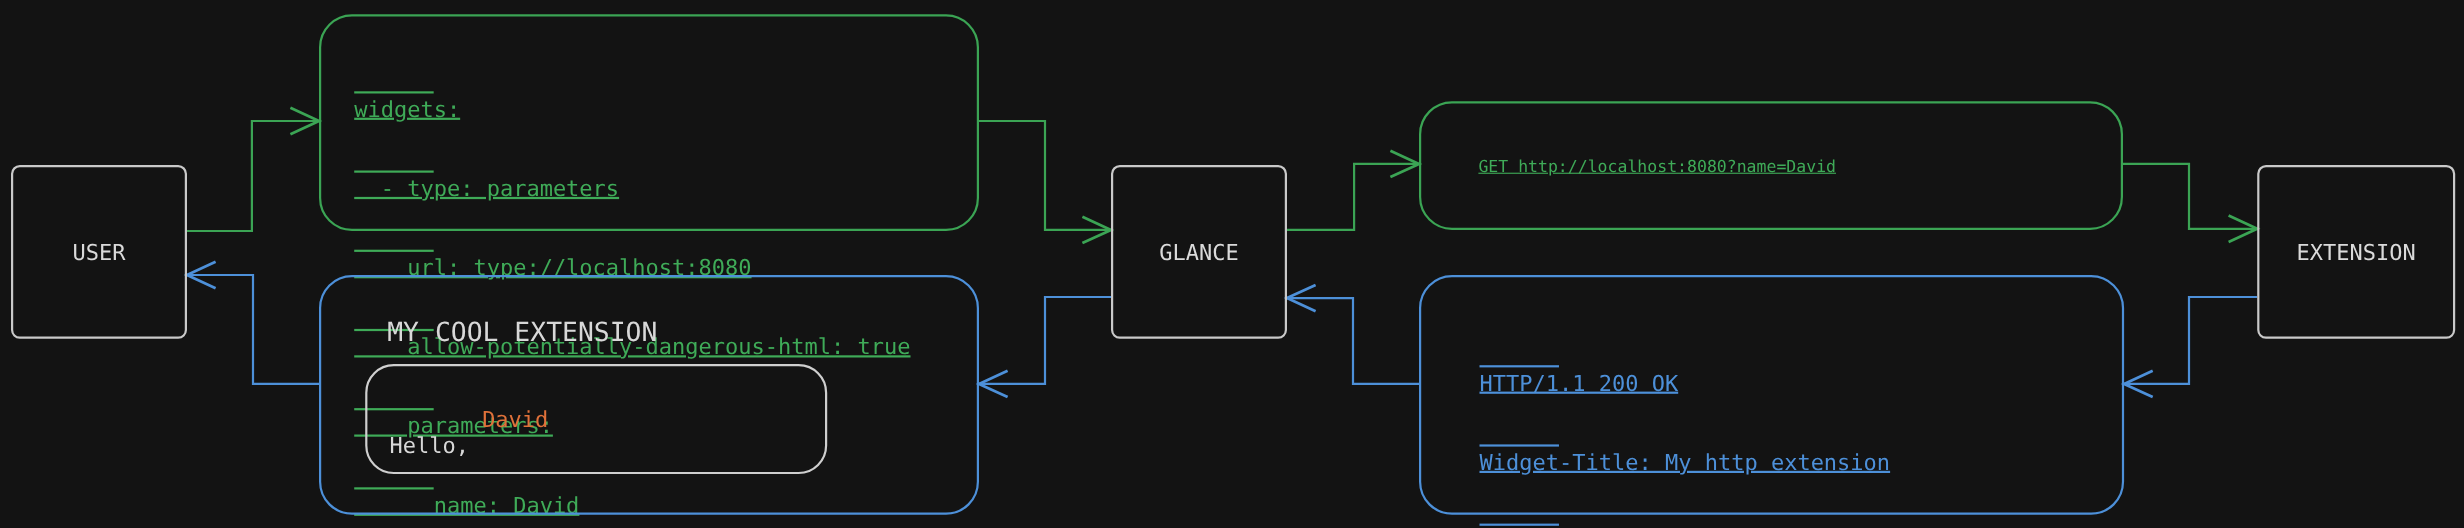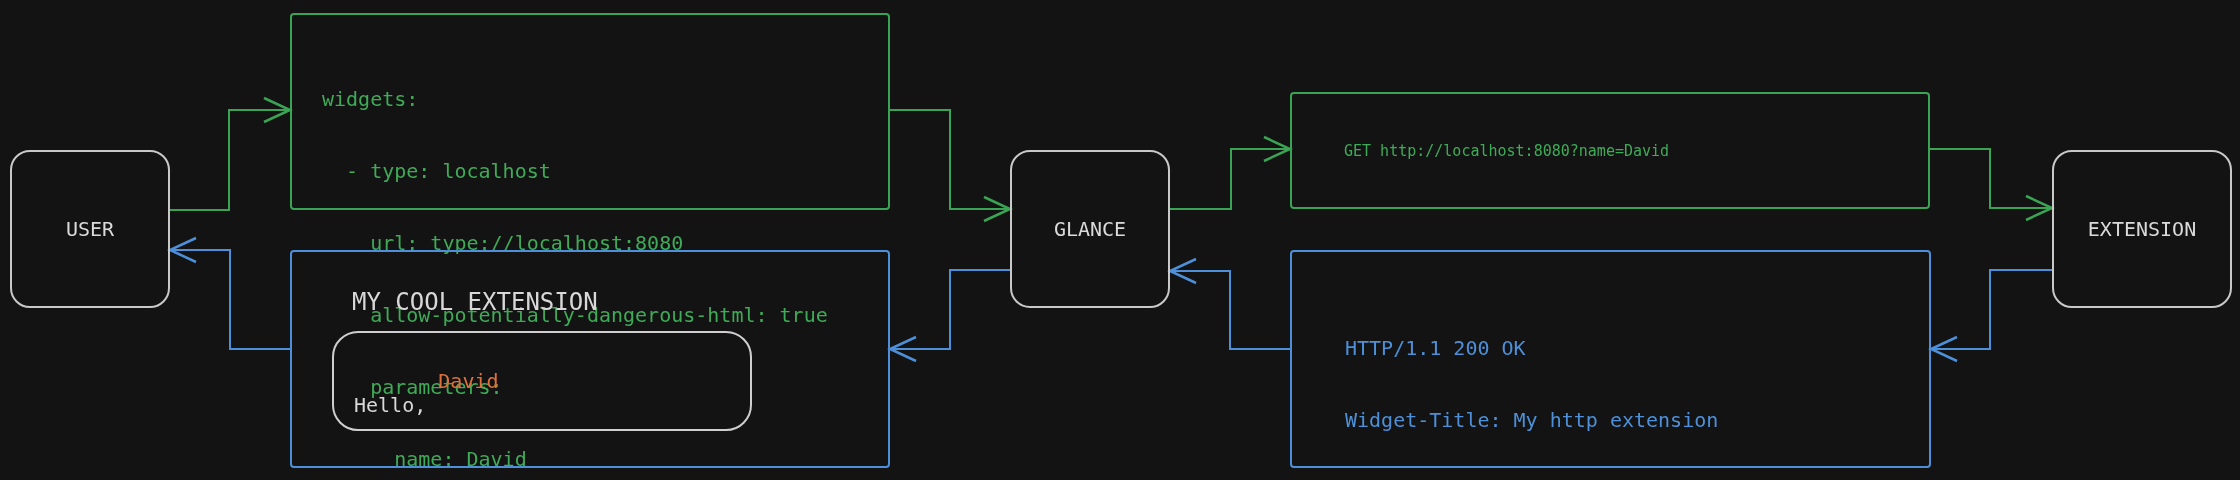--- a/index.html
+++ b/index.html
@@ -6,34 +6,35 @@
   #stage{
     position:relative;
     width:2240px;height:480px;
     background:#131313;
     font-family:"DejaVu Sans Mono","Liberation Mono",monospace;
     overflow:hidden;
   }
   .node{
     position:absolute;
     border:2px solid #c9c9c9;
-    border-radius:20px;
+    border-radius:8px;
     display:flex;align-items:center;justify-content:center;
     color:#dadada;
     font-size:20px;
     letter-spacing:0px;
     box-sizing:border-box;
     background:transparent;
   }
   .msgbox{
     position:absolute;
     border:2px solid;
-    border-radius:4px;
+    border-radius:30px;
     box-sizing:border-box;
     background:transparent;
+    text-decoration:underline;
   }
   .msgbox.green{border-color:#3ba454;color:#3fab58;}
   .msgbox.blue{border-color:#4d90d9;color:#4d90d9;}
   .codeblock{
     white-space:pre;
     font-size:20px;
     line-height:24px;
   }
   .config-code{padding:24px 0 0 30px;}
   .response-code{padding:36px 0 0 53px;}
@@ -93,21 +94,21 @@
     <span>GLANCE</span>
   </div>
 
   <div class="node" style="left:2052px;top:150px;width:180px;height:158px;">
     <span>EXTENSION</span>
   </div>
 
   <div class="msgbox green" style="left:290px;top:13px;width:600px;height:197px;">
     <div class="codeblock config-code">
       <div>widgets:</div>
-      <div>  - type: localhost</div>
+      <div>  - type: parameters</div>
       <div>    url: type://localhost:8080</div>
       <div>    allow-potentially-dangerous-html: true</div>
       <div>    parameters:</div>
       <div>      name: David</div>
     </div>
   </div>
 
   <div class="msgbox green" style="left:1290px;top:92px;width:640px;height:117px;">
     <div class="request-line">GET http://localhost:8080?name=David</div>
   </div>

